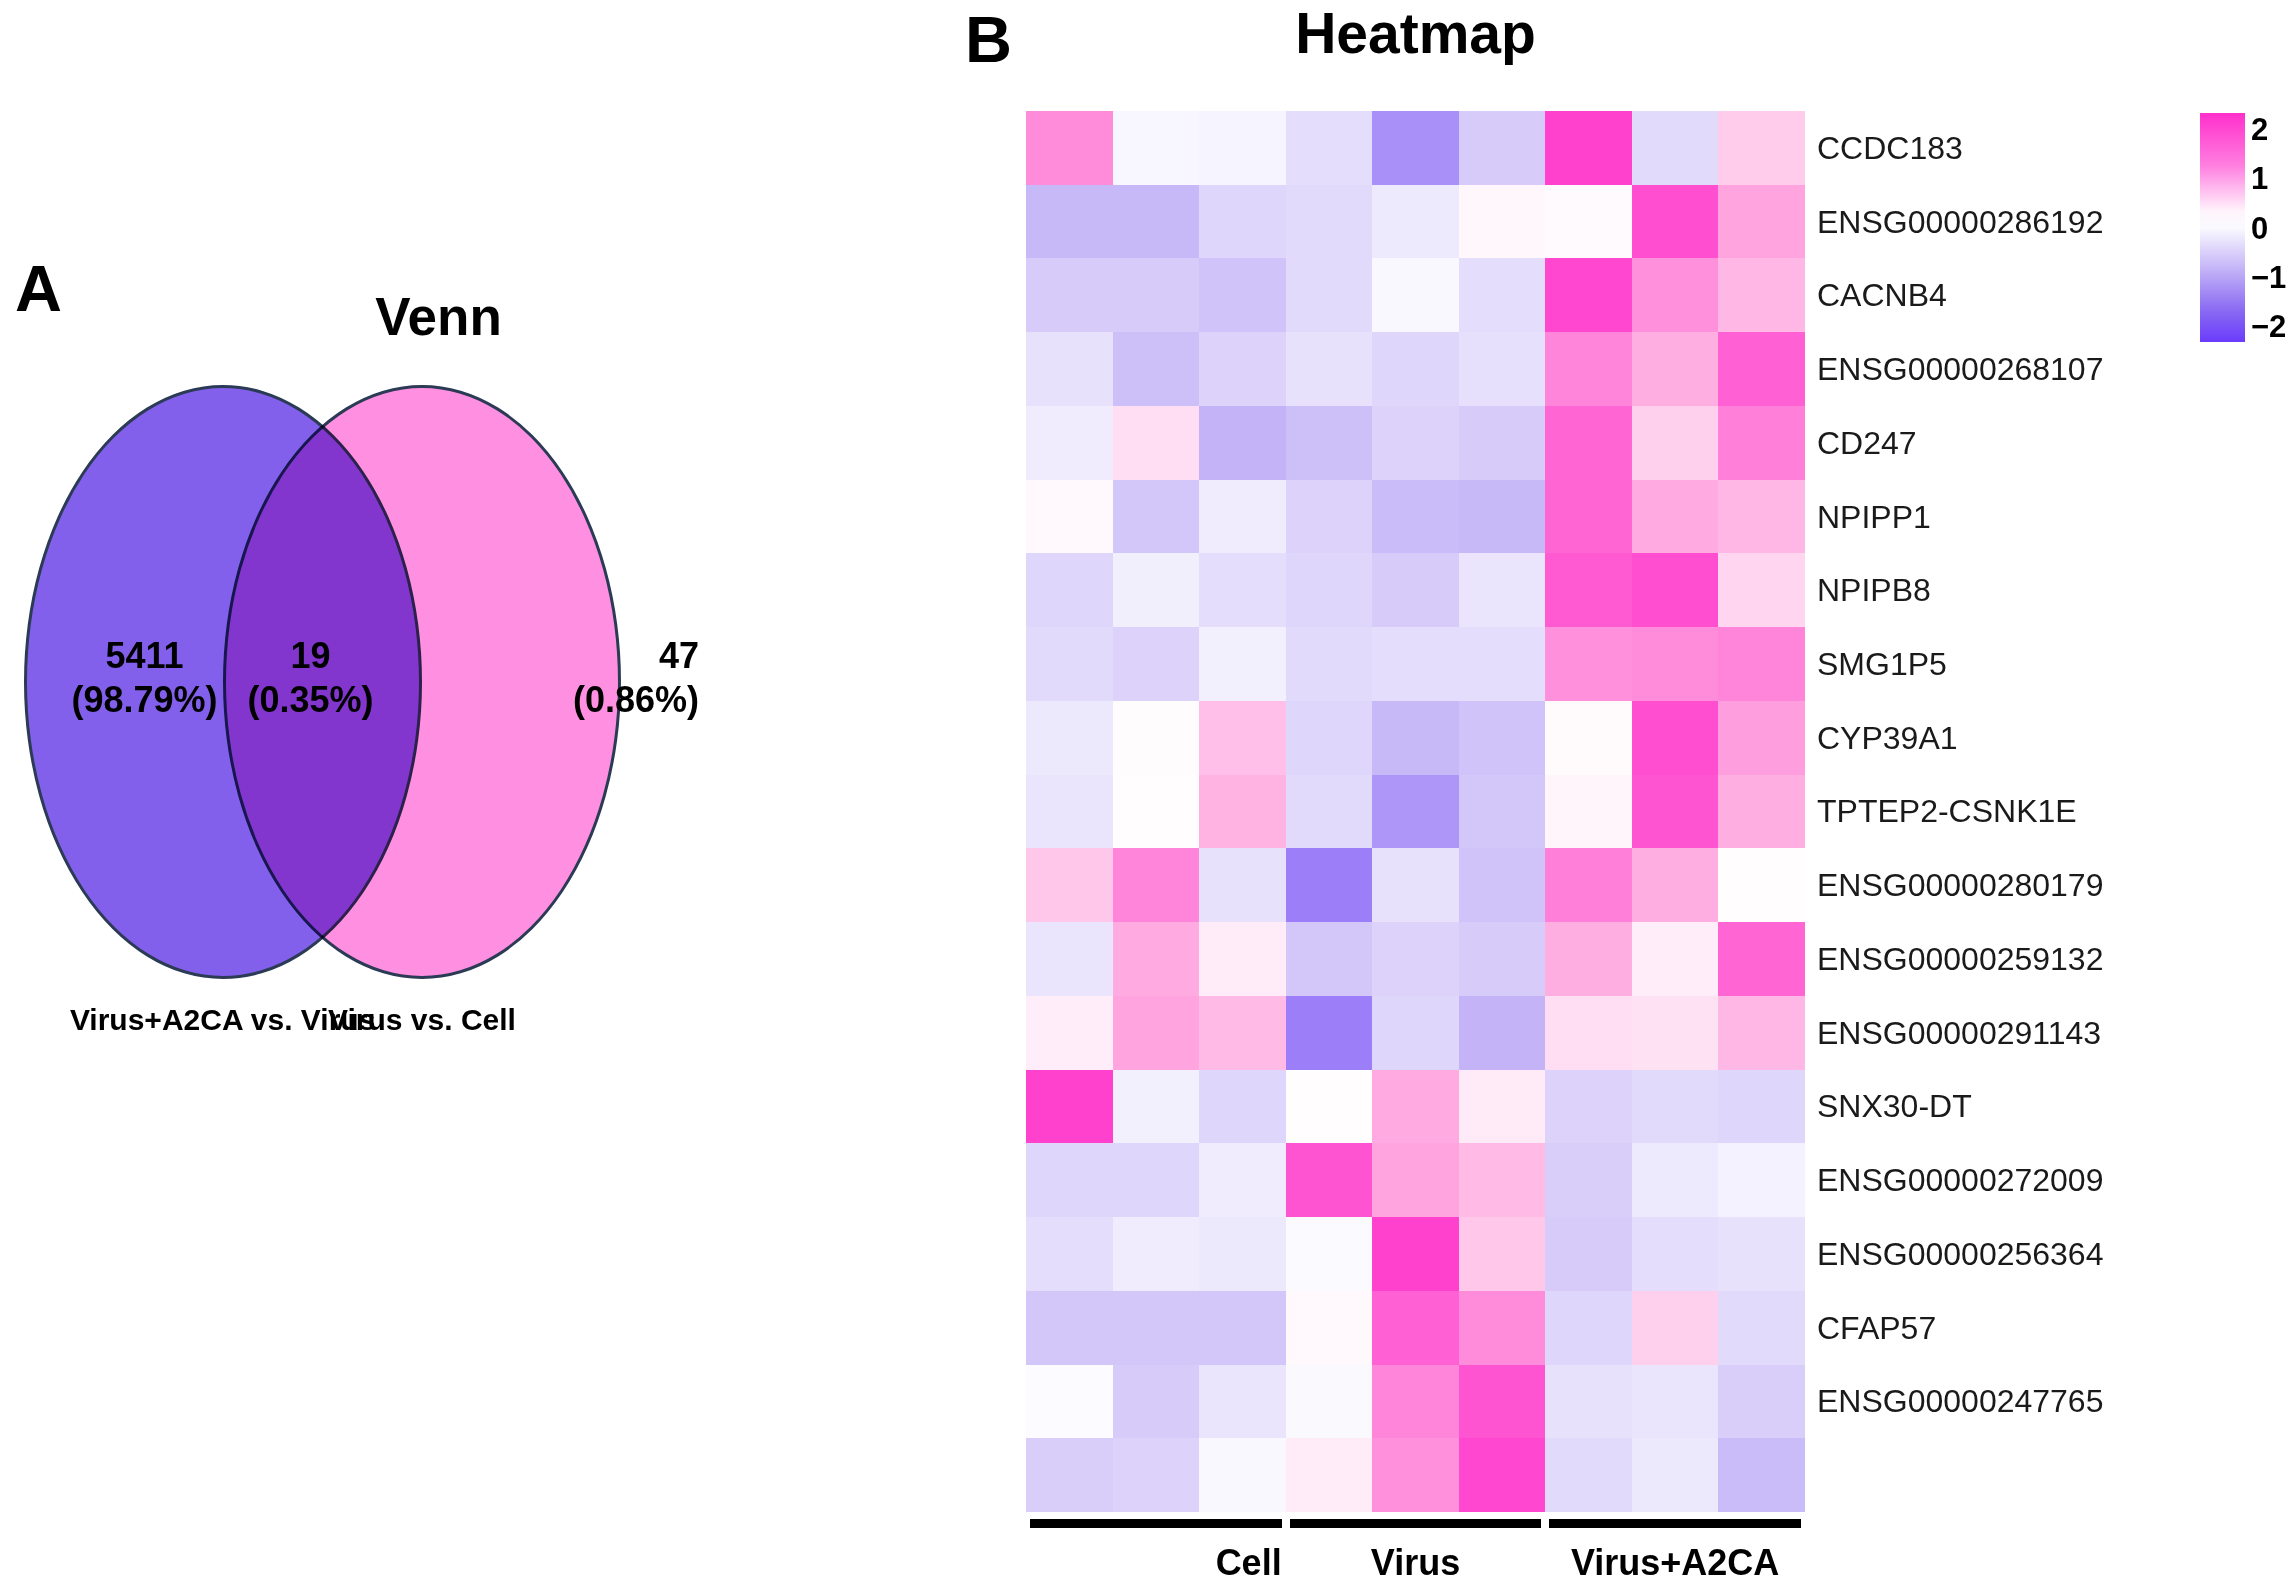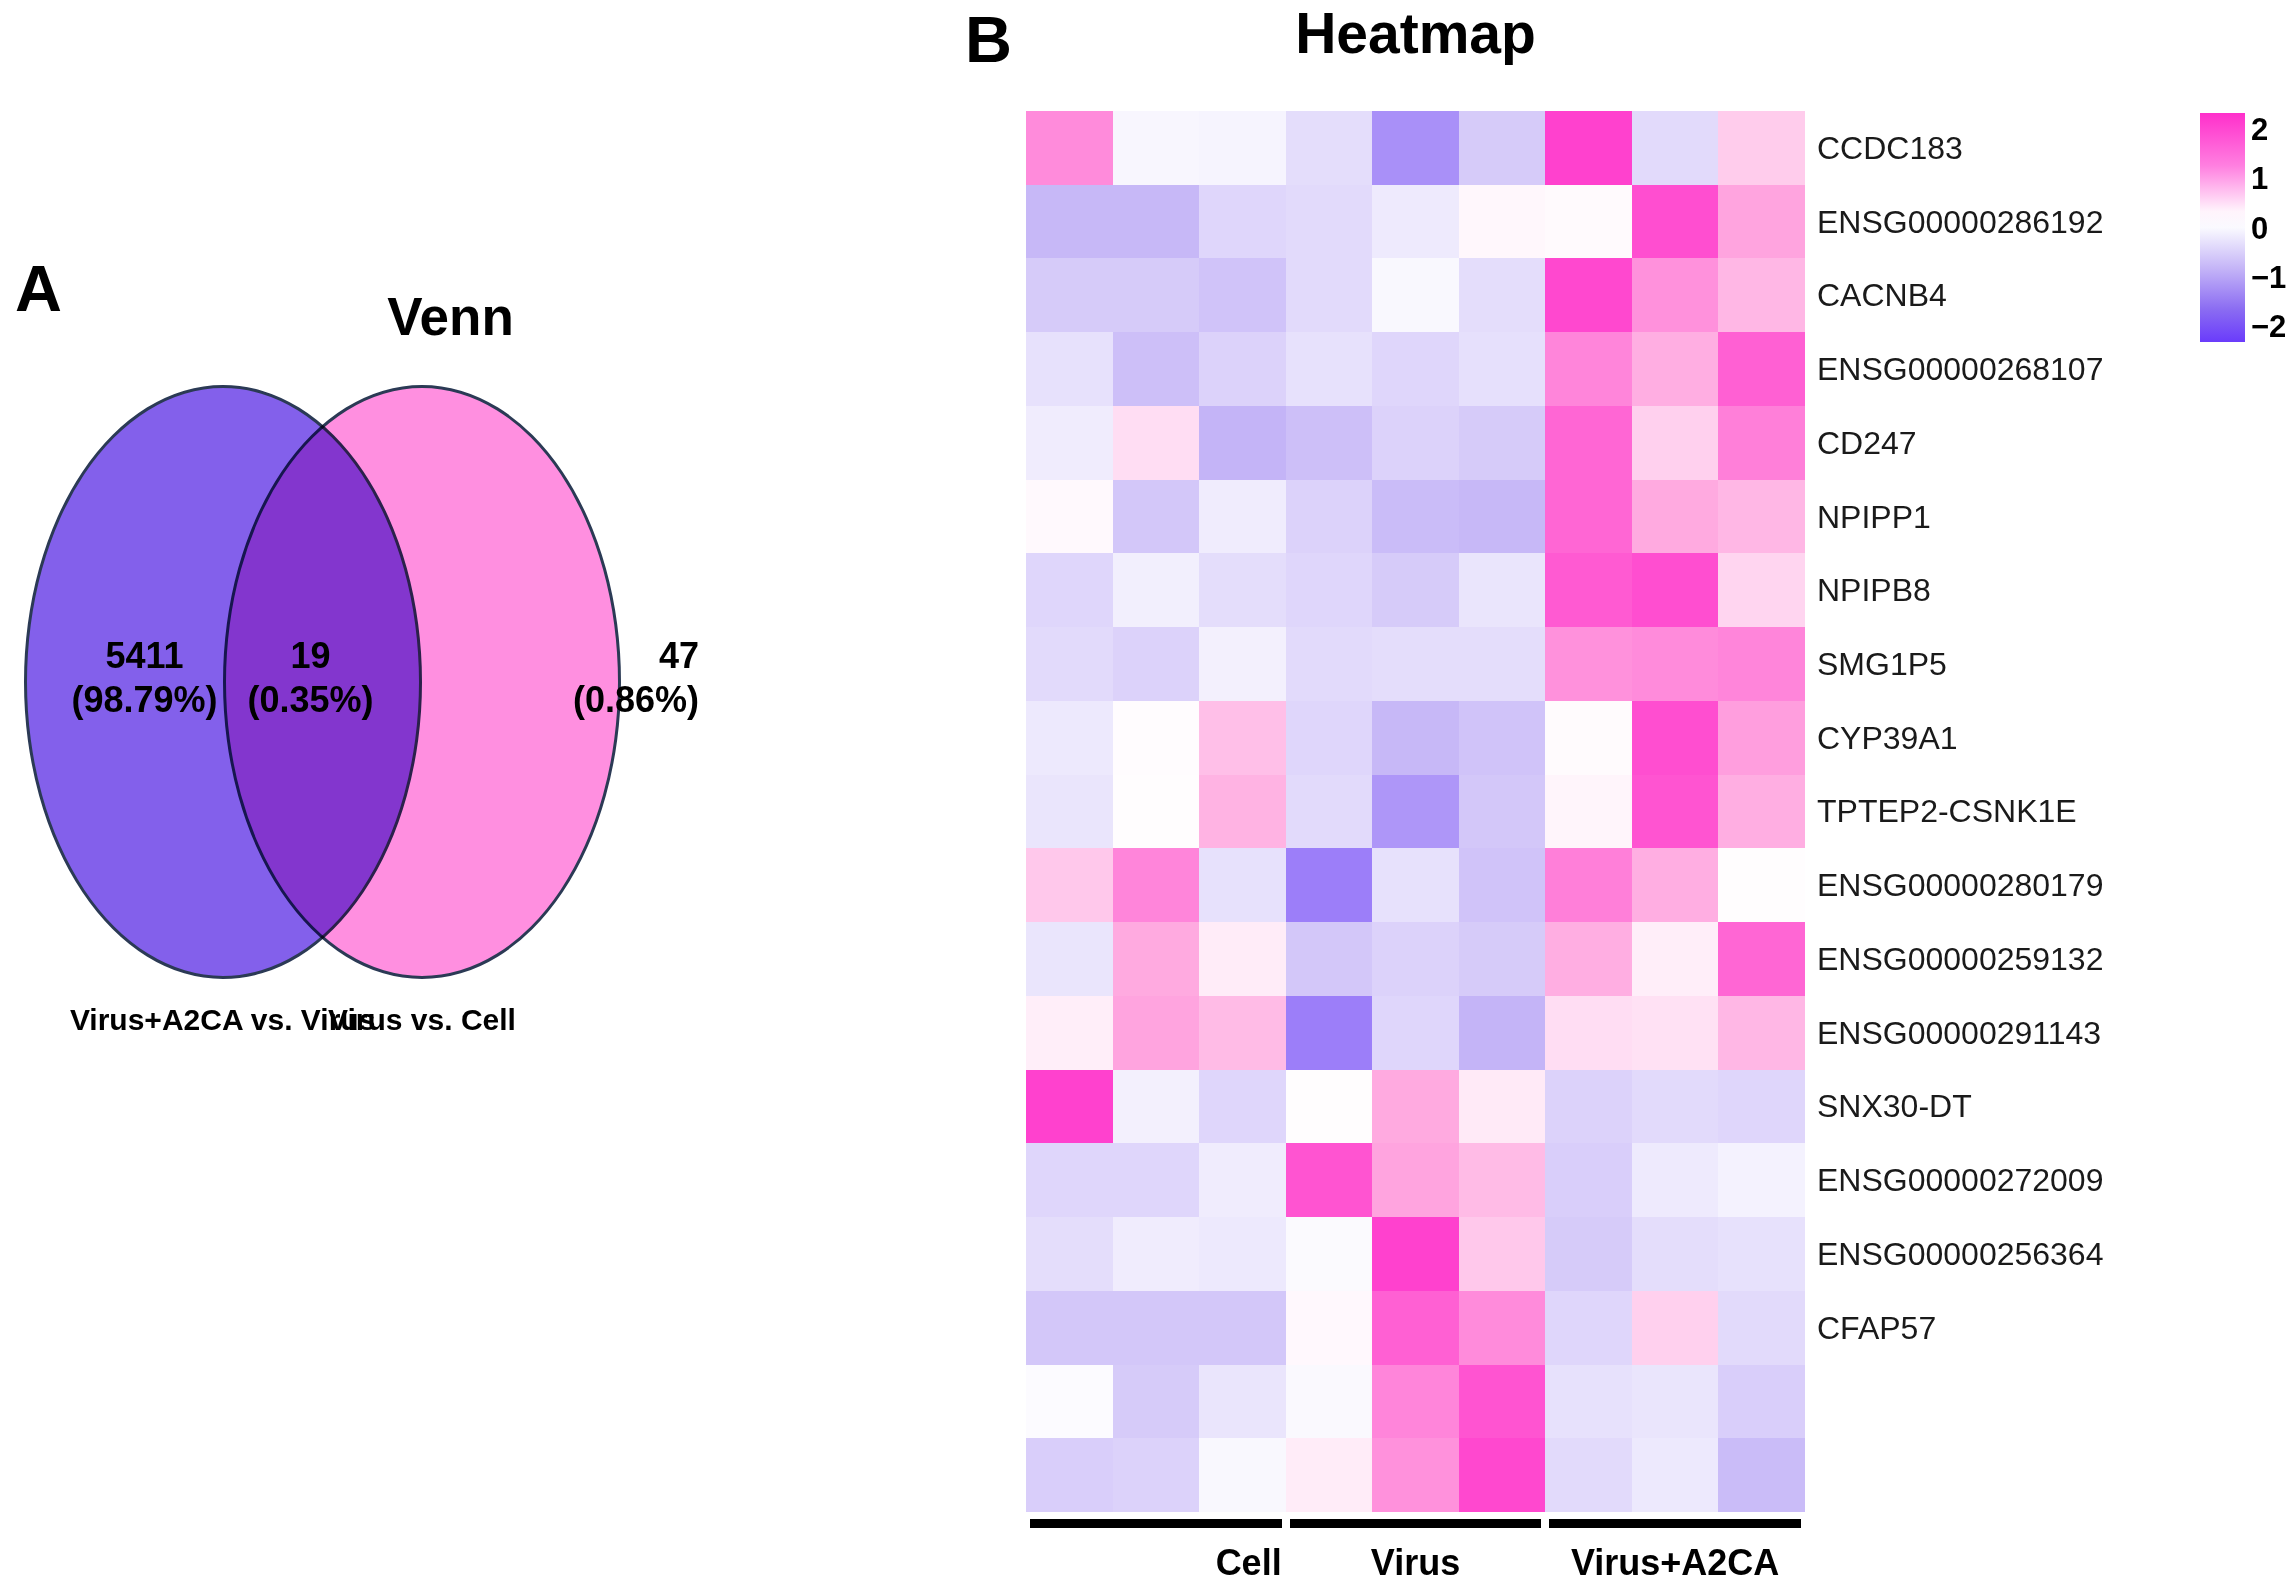--- a/index.html
+++ b/index.html
@@ -34,21 +34,20 @@
     font-weight: bold;
     color: #000000;
     text-align: center;
     line-height: 1;
     white-space: nowrap;
   }
   #venn-title {
     left: 0; width: 877px;
     top: 290px;
     font-size: 53px;
-    padding-left: 12px;
   }
   #heatmap-title {
     left: 1026px; width: 779px;
     top: 5.4px;
     font-size: 57px;
   }
 
   
   #venn-area {
     position: absolute;
@@ -414,20 +413,21 @@
     <div class="hm-rowlabel">SMG1P5</div>
     <div class="hm-rowlabel">CYP39A1</div>
     <div class="hm-rowlabel">TPTEP2-CSNK1E</div>
     <div class="hm-rowlabel">ENSG00000280179</div>
     <div class="hm-rowlabel">ENSG00000259132</div>
     <div class="hm-rowlabel">ENSG00000291143</div>
     <div class="hm-rowlabel">SNX30-DT</div>
     <div class="hm-rowlabel">ENSG00000272009</div>
     <div class="hm-rowlabel">ENSG00000256364</div>
     <div class="hm-rowlabel">CFAP57</div>
+    <div class="hm-rowlabel">ENSG00000247765</div>
   </div>
 
 <div id="heatmap-groups">
     <div class="hm-group" style="left: calc(0% + 4px); width: calc(33.3333% - 8px); text-align: right;">
       <div class="hm-group-bar"></div>
       <div class="hm-group-label">Cell</div>
     </div>
     <div class="hm-group" style="left: calc(33.3333% + 4px); width: calc(33.3333% - 8px);">
       <div class="hm-group-bar"></div>
       <div class="hm-group-label">Virus</div>

